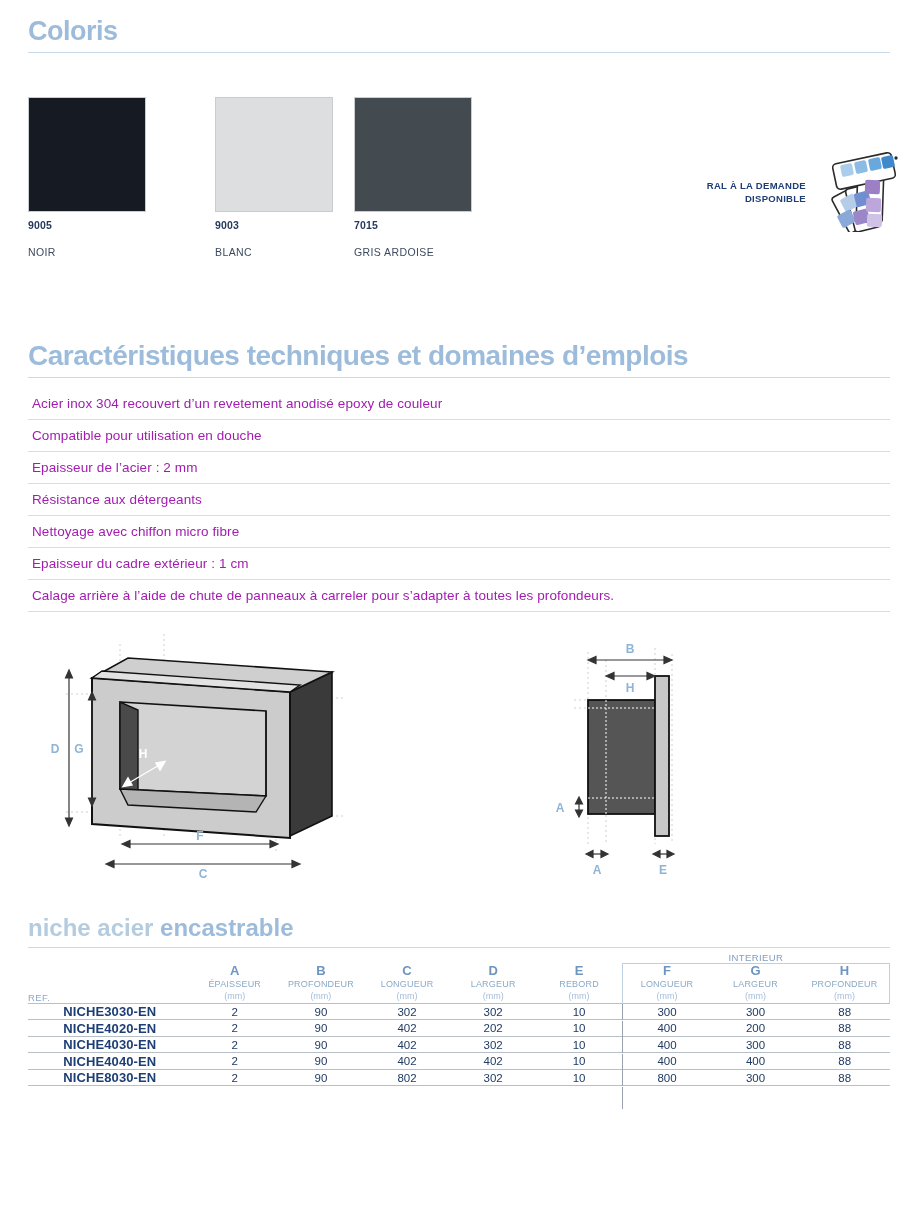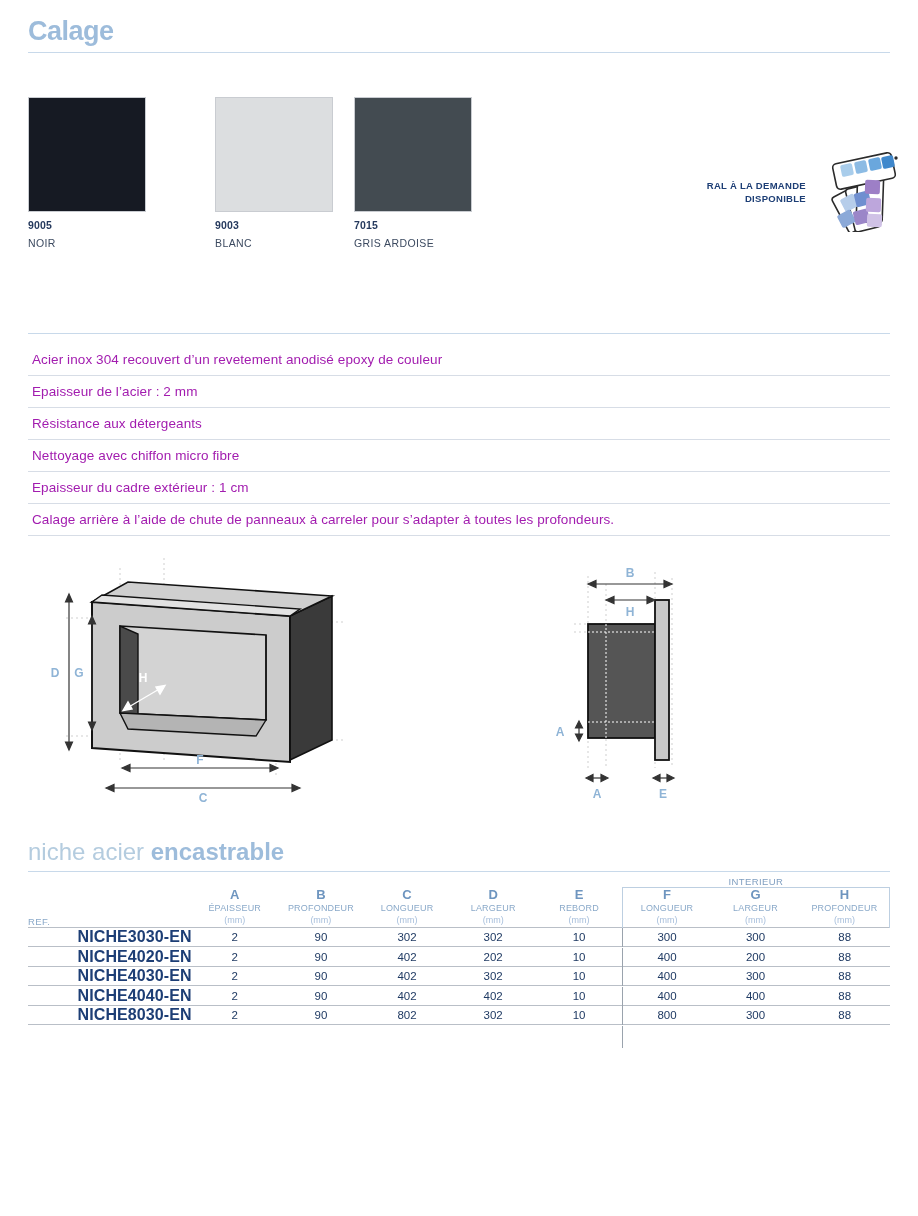--- a/index.html
+++ b/index.html
@@ -36,21 +36,21 @@
     border: 1px solid #c9ccd1;
   }
   .swatch-code {
     margin-top: 7px;
     font-size: 10.5px;
     font-weight: bold;
     color: #263a5e;
     letter-spacing: 0.2px;
   }
   .swatch-name {
-    margin-top: 6px;
+    margin-top: 15px;
     font-size: 10.5px;
     color: #3c4a60;
     letter-spacing: 0.4px;
   }
 
   
   .ral-badge {
     position: absolute;
     right: 16px; top: 150px;
     display: flex; align-items: center;
@@ -75,21 +75,21 @@
     border-bottom: 1px solid #d7dde6;
     letter-spacing: 0.1px;
   }
 
   
   .diagram-wrap { margin-top: 14px; }
 
   
   #table-section { margin-top: 14px; }
   .prod-title { font-size: 24px; line-height: 1; color: #a8c4e0; }
-  .prod-title .thin { font-weight: normal; color: #b4ccdf; }
+  .prod-title .thin { font-weight: bold; color: #b4ccdf; }
   .prod-title .bold { font-weight: bold; color: #9dbcdb; }
 
   table.specs { width: 100%; border-collapse: collapse; margin-top: 4px; }
   table.specs td, table.specs th { padding: 0; }
 
   .grp-label {
     font-size: 9.5px; color: #7f9ec0; text-align: center;
     letter-spacing: 0.4px; padding-bottom: 3px;
   }
   .int-box {
@@ -109,32 +109,32 @@
   .hdr-ref {
     font-size: 9.5px; color: #8aa9c9; text-align: left;
     vertical-align: bottom; padding: 0 0 8px 6px; letter-spacing: 0.4px;
   }
   .row-sep td { border-top: 1px solid #b9bfc7; height: 1px; padding: 0; }
   td.cell {
     text-align: center; font-size: 11.5px; color: #1f3a63;
     padding: 13px 0 13px;
   }
   td.cell-ref {
-    text-align: right; font-size: 16px; font-weight: bold;
+    text-align: center; font-size: 13px; font-weight: bold;
     color: #1d3e75; padding: 13px 0 13px 6px; letter-spacing: 0.1px;
   }
   .vline { border-left: 1px solid #9aa3ad; }
 </style>
 </head>
 <body>
 
 <div class="page">
 
   <section id="coloris-section">
-    <h2 class="sec-head">Calage</h2>
+    <h2 class="sec-head">Coloris</h2>
     <div class="sec-rule"></div>
 
     <div class="swatch-row">
       <div class="swatch-cell">
         <div class="swatch-box" style="background:#161a23"></div>
         <div class="swatch-code">9005</div>
         <div class="swatch-name">NOIR</div>
       </div>
       <div class="swatch-cell">
         <div class="swatch-box" style="background:#dcdee0"></div>
@@ -174,23 +174,25 @@
             <rect x="59" y="8" width="12" height="12" rx="2" fill="#6aa7dd" transform="rotate(-12 65 14)"></rect>
             <rect x="72" y="6" width="12" height="12" rx="2" fill="#3f88cc" transform="rotate(-12 78 12)"></rect>
             <circle cx="86" cy="8" r="1.7" fill="#2b2b2b"></circle>
           </g>
         </svg>
       </span>
     </div>
   </section>
 
   <section id="carac-section">
+    <h2 class="sec-head big">Caractéristiques techniques et domaines d’emplois</h2>
     <div class="sec-rule"></div>
     <div class="carac-list">
       <div class="carac-row">Acier inox 304 recouvert d’un revetement anodisé epoxy de couleur</div>
+      <div class="carac-row">Compatible pour utilisation en douche</div>
       <div class="carac-row">Epaisseur de l’acier : 2 mm</div>
       <div class="carac-row">Résistance aux détergeants</div>
       <div class="carac-row">Nettoyage avec chiffon micro fibre</div>
       <div class="carac-row">Epaisseur du cadre extérieur : 1 cm</div>
       <div class="carac-row">Calage arrière à l’aide de chute de panneaux à carreler pour s’adapter à toutes les profondeurs.</div>
     </div>
   </section>
 
   <section class="diagram-wrap">
     <svg width="862" height="272" viewBox="0 0 862 272">

